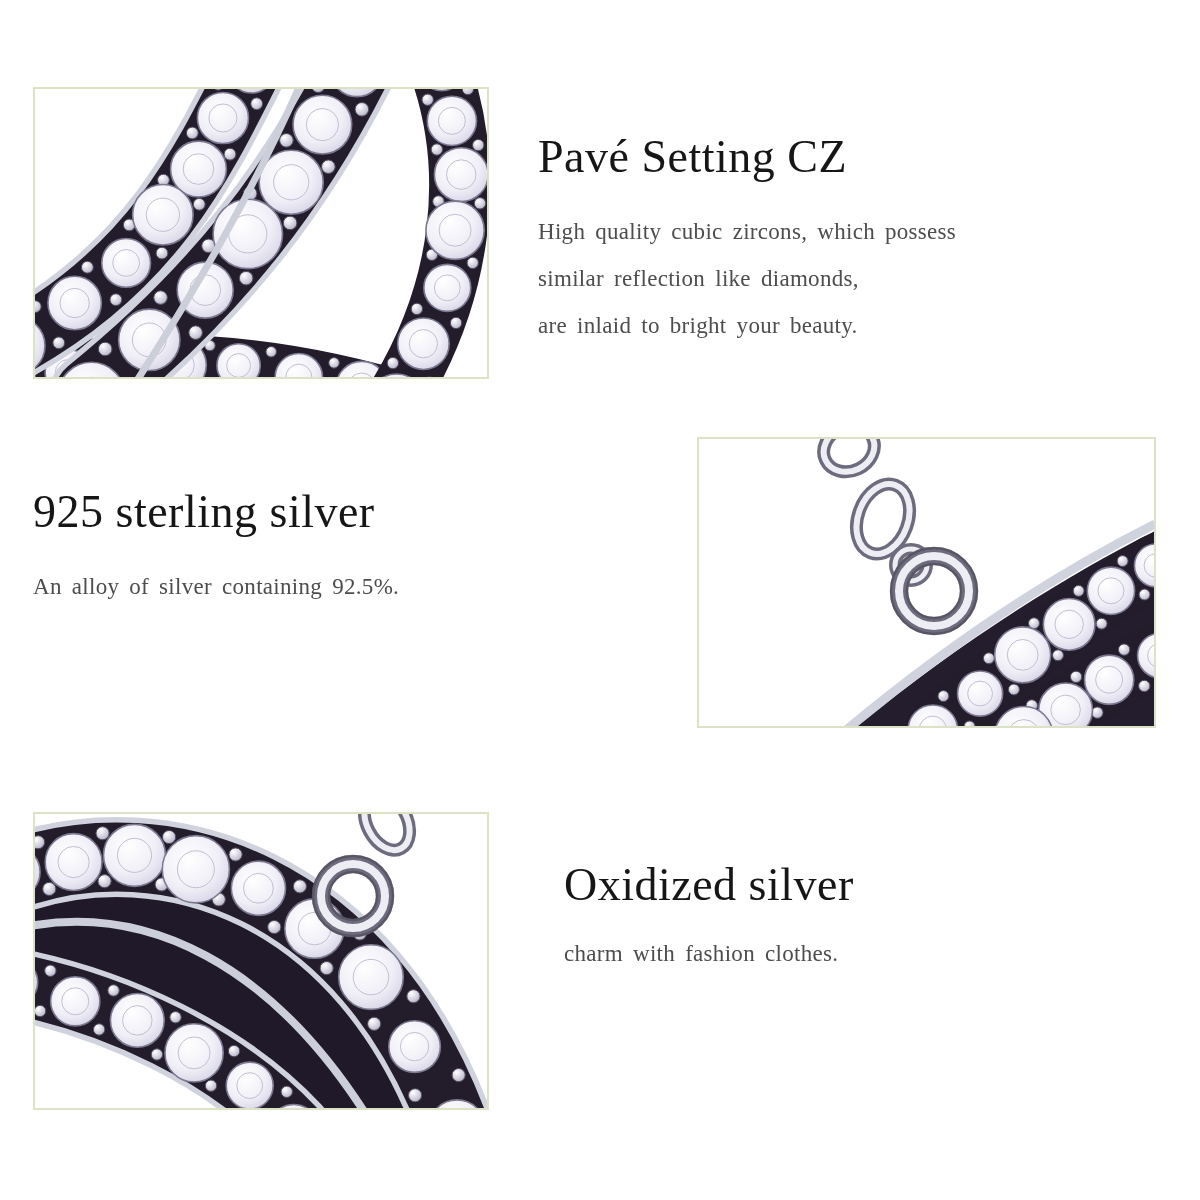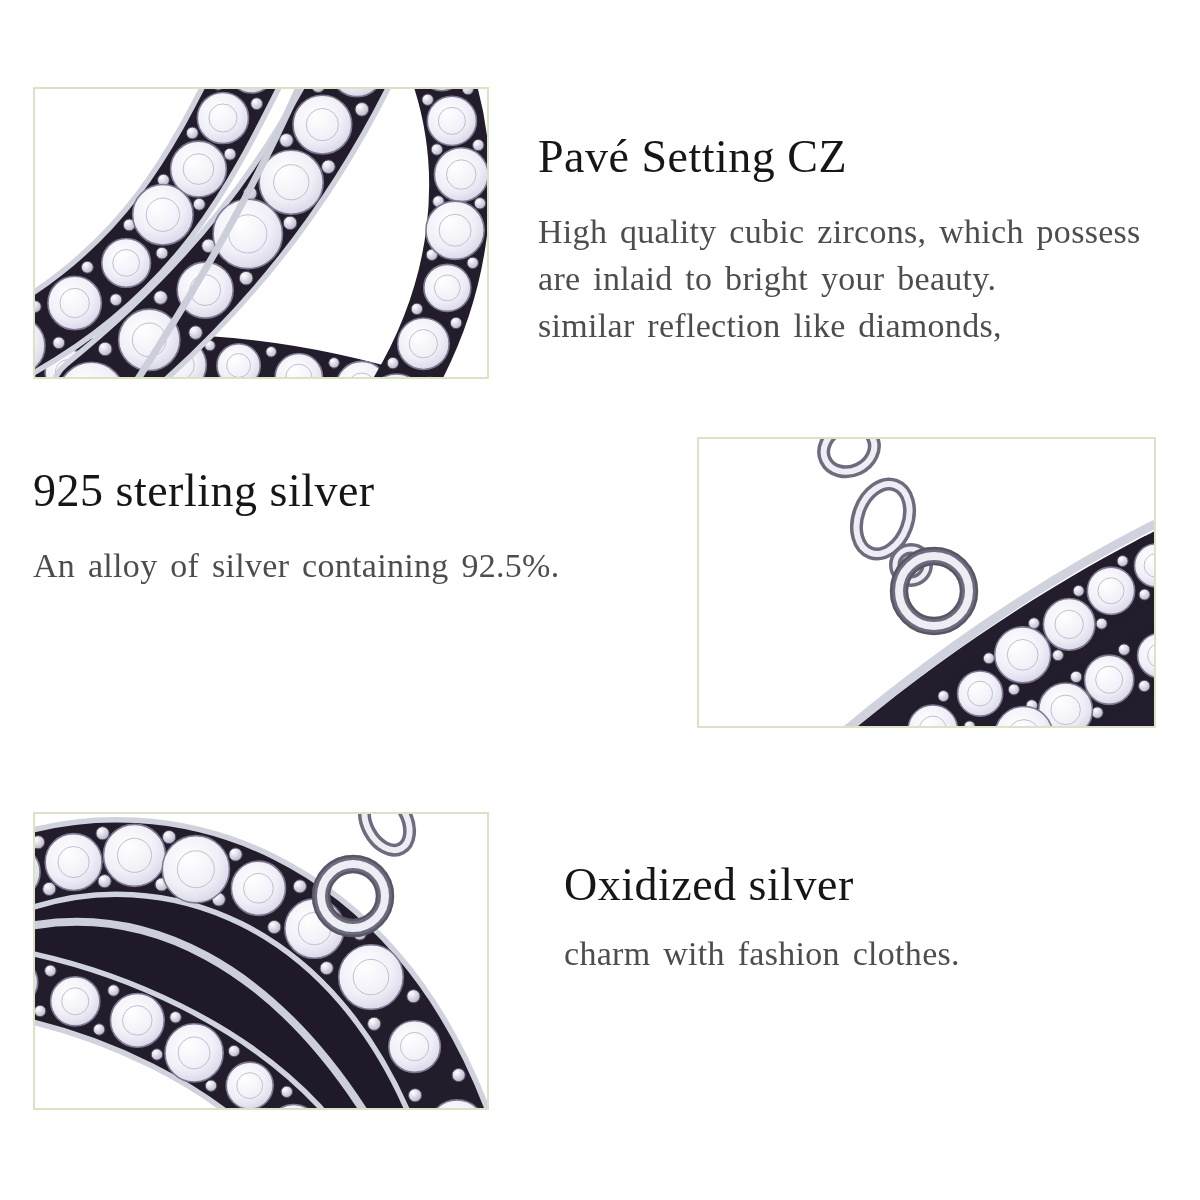--- a/index.html
+++ b/index.html
@@ -9,30 +9,30 @@
   }
   .photo-frame{
     position:absolute;background:#ffffff;border:2px solid #dbe3c4;box-sizing:border-box;overflow:hidden;
   }
   .photo-frame svg{display:block;width:100%;height:100%;}
   .f1{left:33px;top:87px;width:456px;height:292px;}
   .f2{left:697px;top:437px;width:459px;height:291px;}
   .f3{left:33px;top:812px;width:456px;height:298px;}
   .text-block{position:absolute;}
   .tb1{left:538px;top:130px;width:650px;}
-  .tb2{left:33px;top:464px;width:650px;}
+  .tb2{left:33px;top:485px;width:650px;}
   .tb3{left:538px;top:858px;width:650px;margin-left:26px;}
   .heading{
     font-size:46px;line-height:54px;color:#161616;font-weight:400;letter-spacing:0.5px;white-space:nowrap;
   }
   .body{margin-top:24px;}
   .tb2 .body{}
   .tb3 .body{margin-top:18px;}
   .ln{
-    font-size:34px;line-height:47px;color:#4d4d4d;word-spacing:4px;letter-spacing:0.3px;white-space:nowrap;
+    font-size:23px;line-height:47px;color:#4d4d4d;word-spacing:4px;letter-spacing:0.3px;white-space:nowrap;
   }
 </style>
 </head>
 <body>
 
 <div class="canvas">
 
   <div class="photo-frame f1">
     <svg id="ph1" viewBox="0 0 452 288" preserveAspectRatio="none">
         <defs>
@@ -162,22 +162,22 @@
         <circle cx="39.66852476689385" cy="214.02618315806512" r="26.73" fill="url(#g1stone)" stroke="#7b7890" stroke-width="1.6"></circle>
         <circle cx="39.66852476689385" cy="214.02618315806512" r="14.701500000000001" fill="none" stroke="#bbb8cd" stroke-width="1" opacity="0.9"></circle>
         <circle cx="-19.082134860072387" cy="256.6521572518697" r="29.07" fill="url(#g1stone)" stroke="#7b7890" stroke-width="1.6"></circle>
         <circle cx="-19.082134860072387" cy="256.6521572518697" r="15.988500000000002" fill="none" stroke="#bbb8cd" stroke-width="1" opacity="0.9"></circle>
       </svg>
   </div>
   <div class="text-block tb1">
     <div class="heading">Pavé Setting CZ</div>
     <div class="body">
       <div class="ln">High quality cubic zircons, which possess</div>
+      <div class="ln">similar reflection like diamonds,</div>
       <div class="ln">are inlaid to bright your beauty.</div>
-      <div class="ln">similar reflection like diamonds,</div>
     </div>
   </div>
 
   <div class="text-block tb2">
     <div class="heading">925 sterling silver</div>
     <div class="body">
       <div class="ln">An alloy of silver containing 92.5%.</div>
     </div>
   </div>
   <div class="photo-frame f2">

